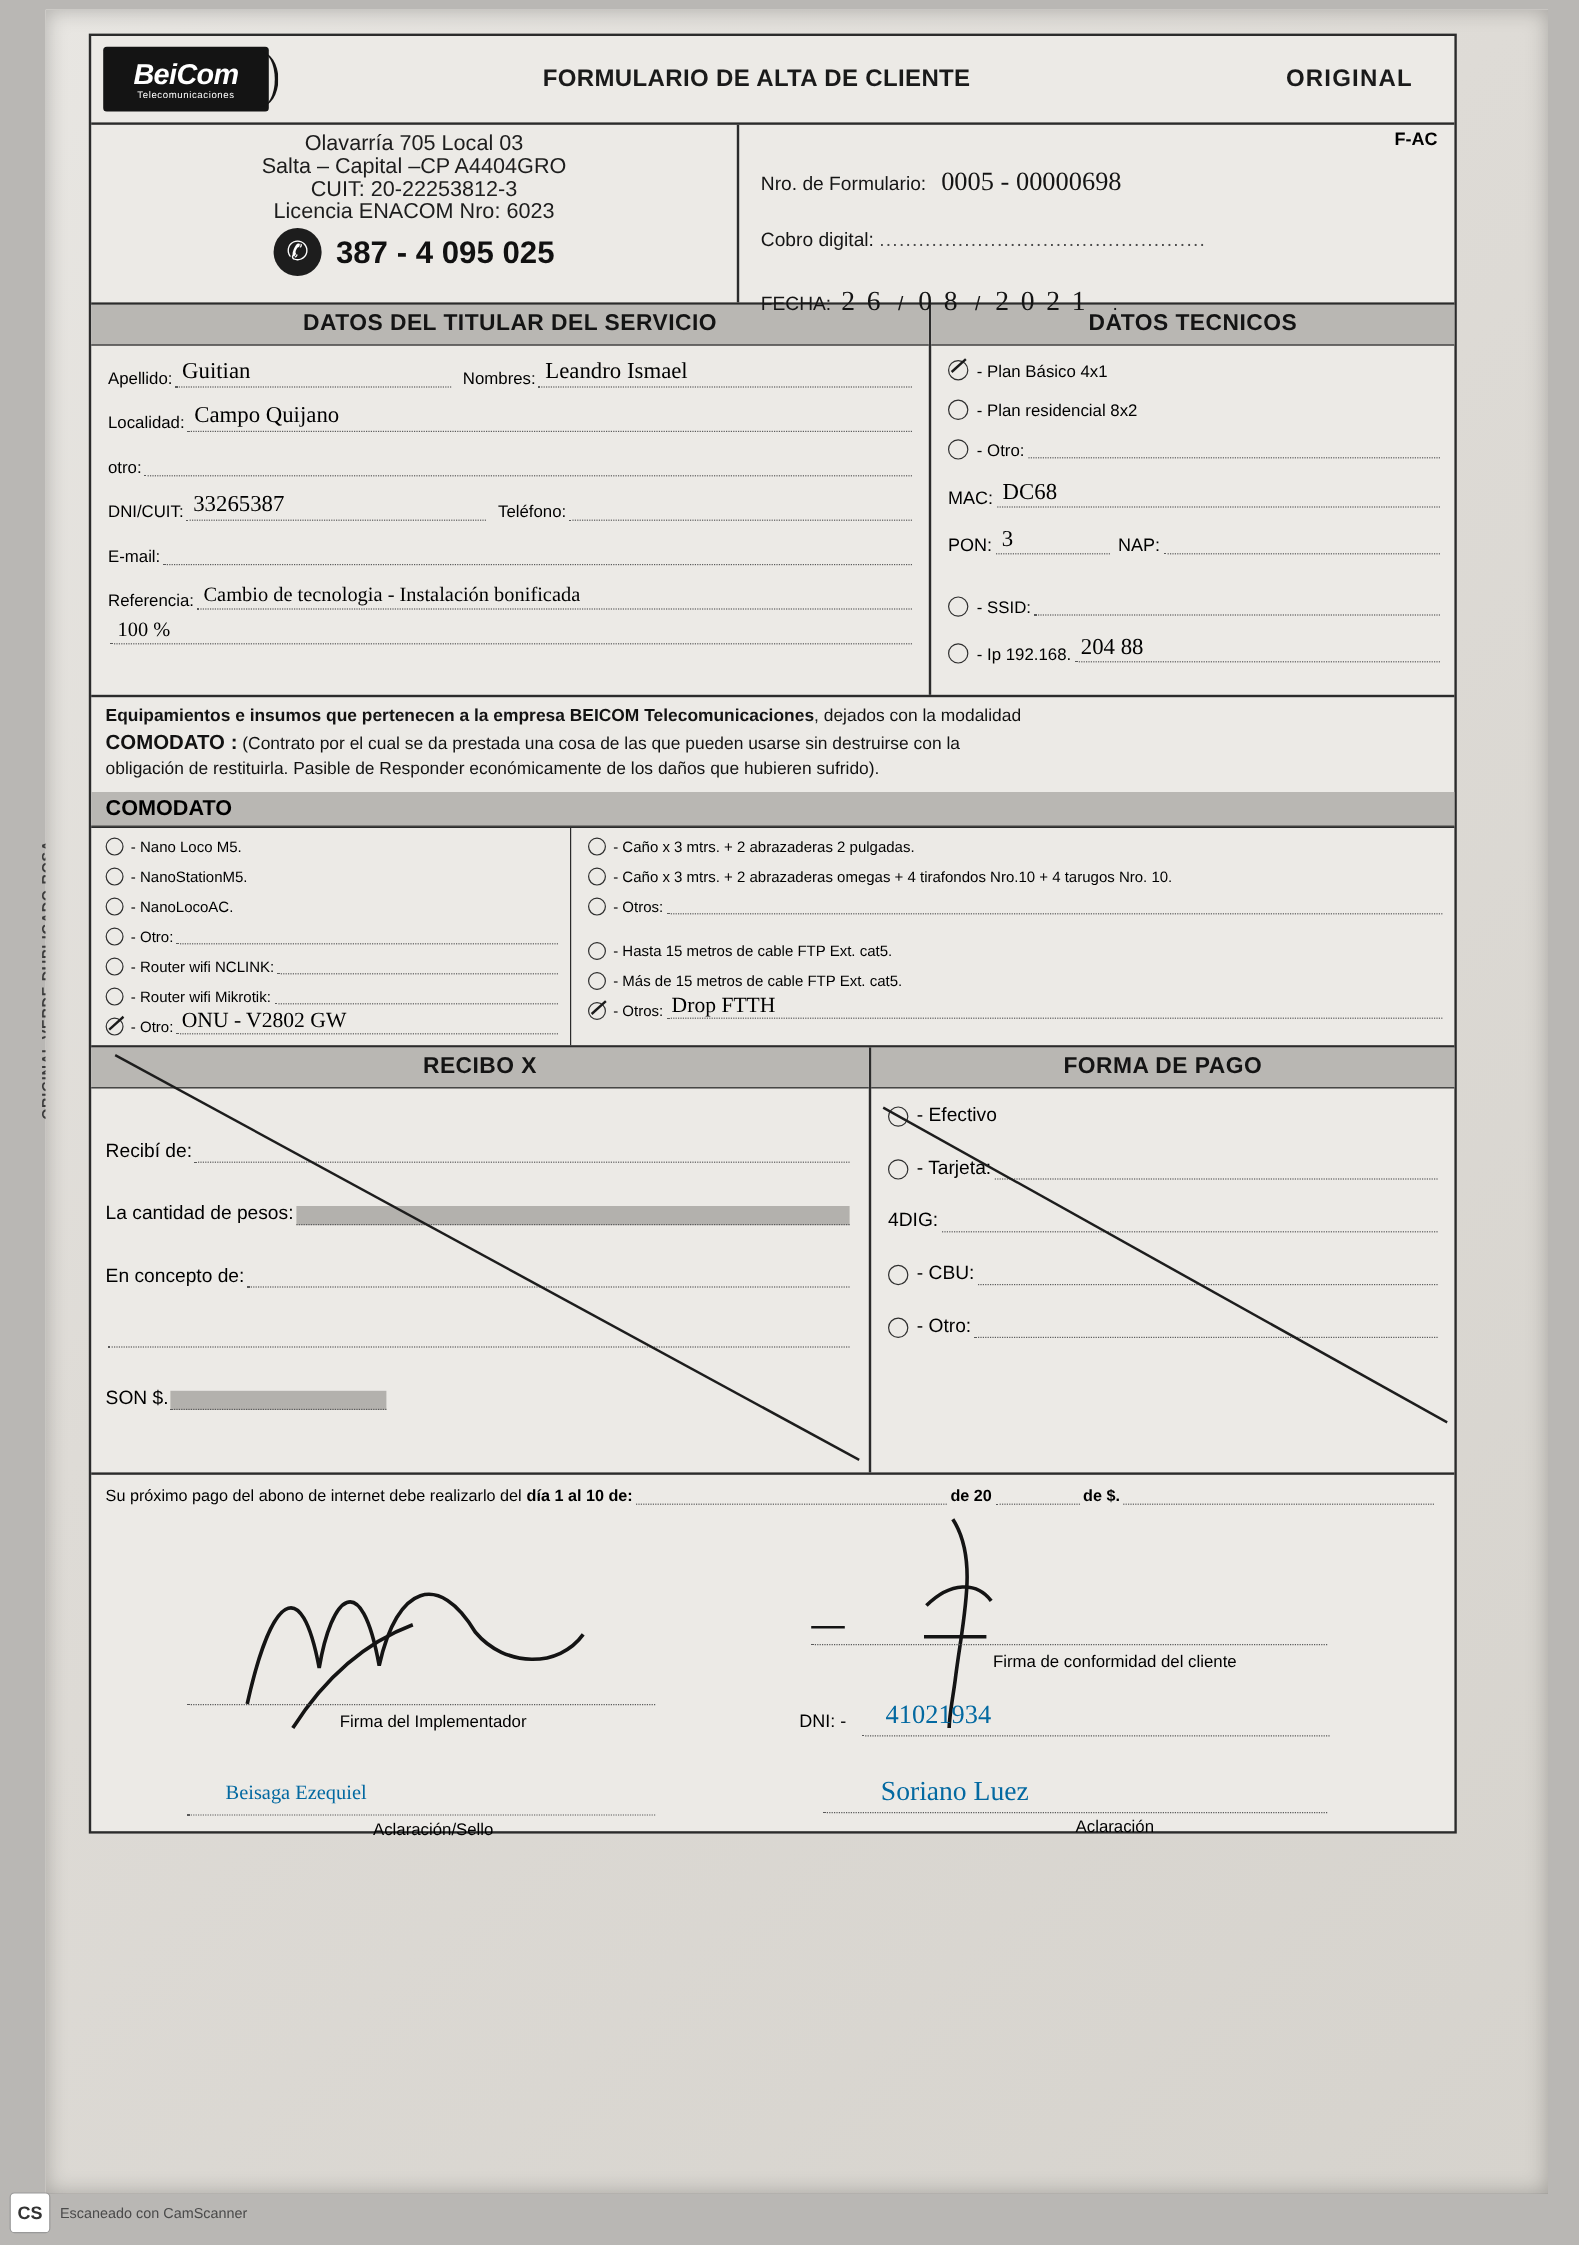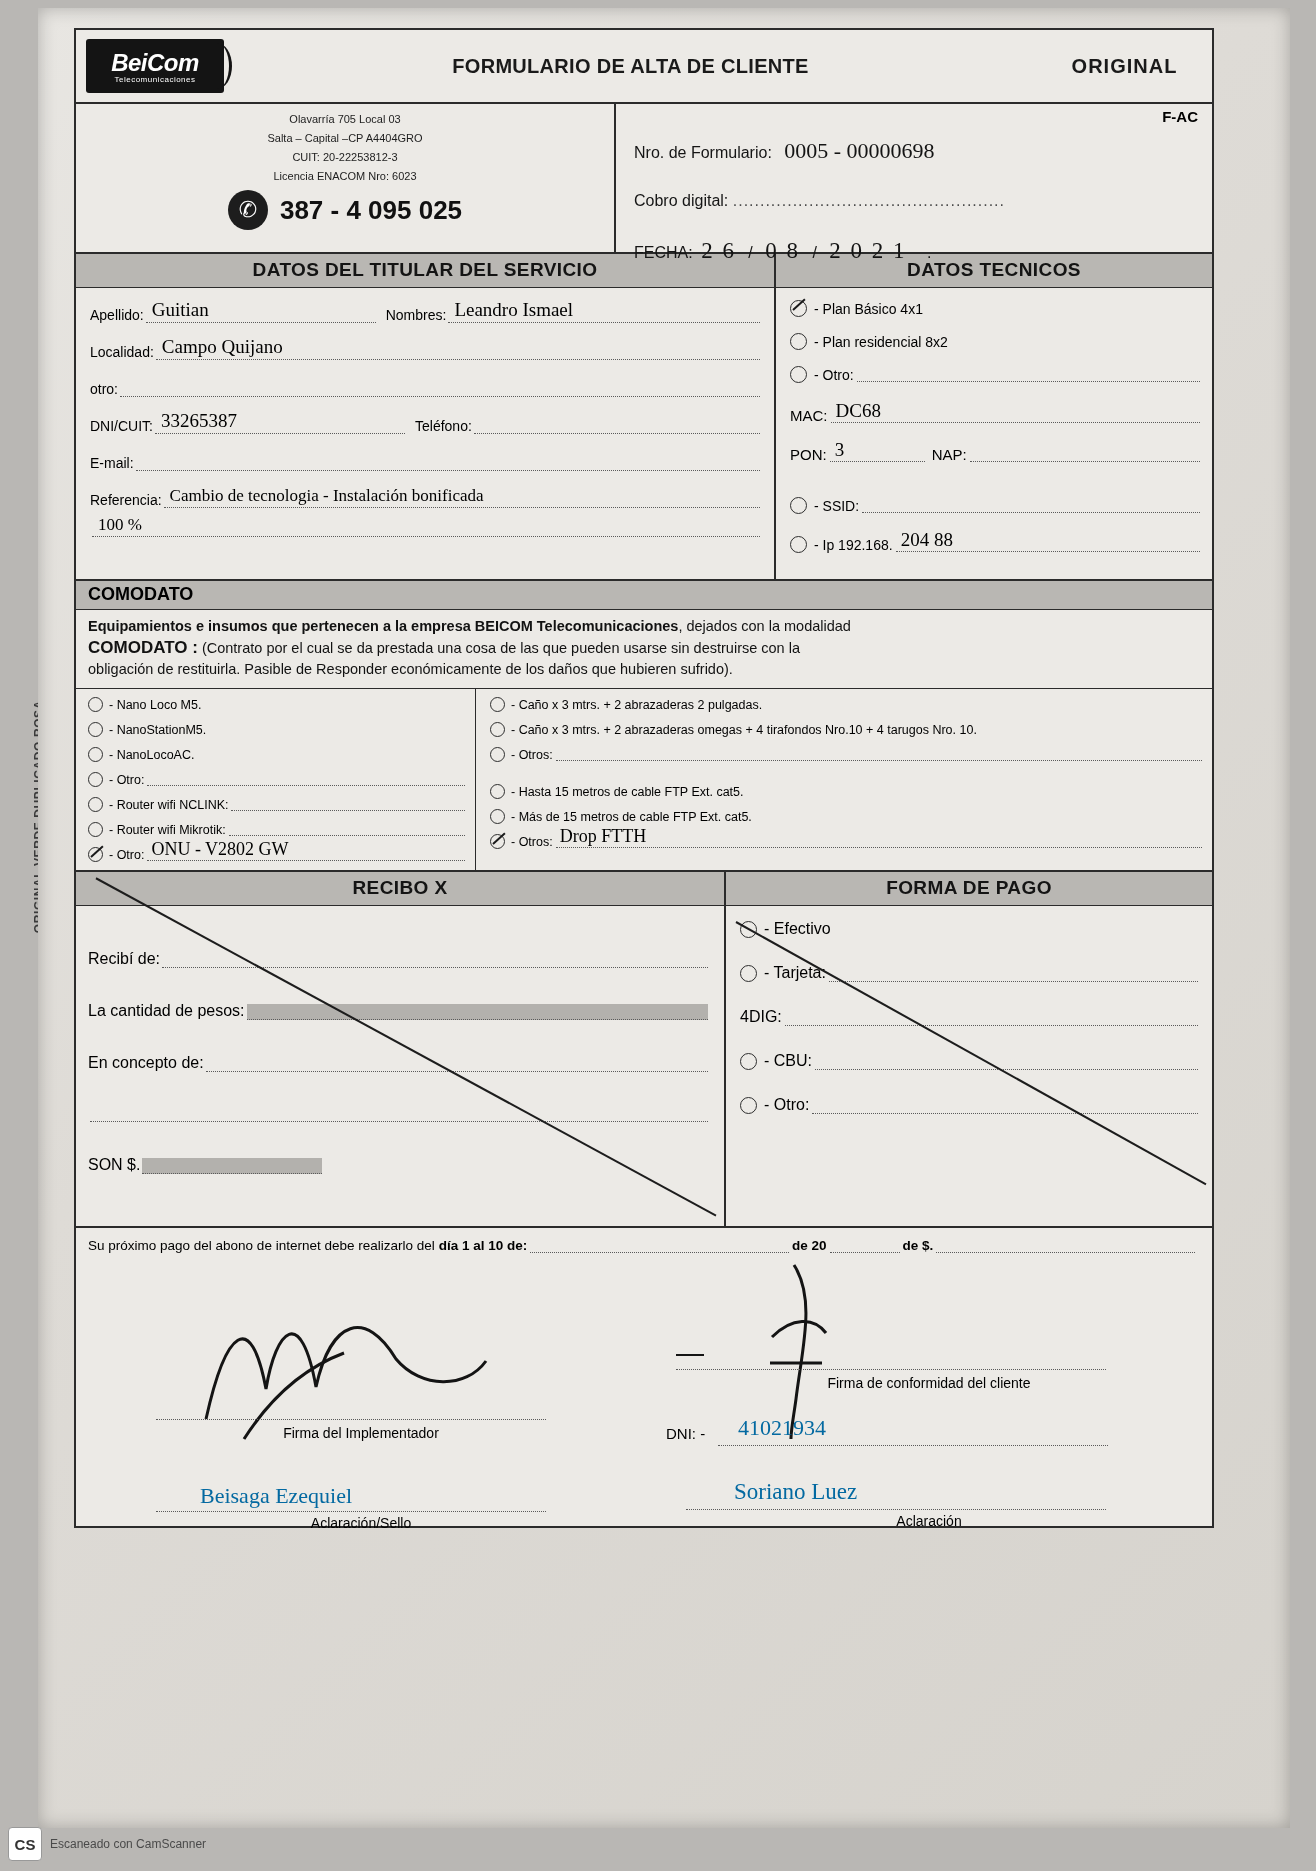--- a/index.html
+++ b/index.html
@@ -41,21 +41,21 @@
   #logo .b2 { font-size:8px; letter-spacing:.5px; margin-top:-2px; }
   #logo:after{
     content:""; position:absolute; right:-8px; top:4px; width:22px; height:46px;
     border-right:3px solid #141414; border-radius:0 60% 60% 0/0 50% 50% 0;
   }
   #hdrtitle { flex:1; text-align:center; font-size:20px; font-weight:bold; letter-spacing:.3px; color:#1a1a1a; }
   #hdrorig { width:175px; font-size:20px; font-weight:bold; letter-spacing:1px; color:#1a1a1a; text-align:center; }
   
   #blk2 { display:flex; border-bottom:2px solid #2b2b2b; height:150px; }
   #blk2L { width:540px; border-right:2px solid #2b2b2b; padding-top:6px; text-align:center; position:relative; }
-  #blk2L div.line { font-size:11px; color:#1d1d1d; line-height:19px; }
+  #blk2L div.line { font-size:18px; color:#1d1d1d; line-height:19px; }
   #phonewrap { display:flex; align-items:center; justify-content:center; margin-top:4px; }
   #wa { width:40px; height:40px; border-radius:50%; background:#1d1d1d; color:#fff;
         display:flex; align-items:center; justify-content:center; font-size:22px; }
   #phone { font-size:26px; font-weight:bold; margin-left:12px; color:#111; }
   #blk2R { flex:1; position:relative; padding:6px 14px 0 18px; }
   #fac { position:absolute; right:14px; top:4px; font-size:15px; font-weight:bold; }
   .fld { font-size:16px; margin-top:28px; color:#151515; white-space:nowrap; }
   .hw { font-family:"Liberation Serif", serif; color:#141414; }
   .hw-b { font-size:23px; letter-spacing:2px; }
   .dots { color:#4b4b4b; letter-spacing:1px; }
@@ -293,31 +293,31 @@
             <span class="optline">
               <span class="val">204 88</span>
             </span>
           </div>
 
         </div>
       </div>
     </div>
 
     <div id="comodato">
-      <div id="comohead">COMODATO</div>
       <div id="comotext">
         <div>
           <b>Equipamientos e insumos que pertenecen a la empresa BEICOM Telecomunicaciones</b><span>, dejados con la modalidad</span>
         </div>
         <div>
           <span class="big">COMODATO :</span>
           <span>(Contrato por el cual se da prestada una cosa de las que pueden usarse sin destruirse con la</span>
         </div>
         <div>obligación de restituirla. Pasible de  Responder económicamente de los daños que hubieren sufrido).</div>
       </div>
+      <div id="comohead">COMODATO</div>
       <div id="comolists">
         <div id="cl">
           <div class="copt">
             <span class="circ"></span>
             <span class="txt">- Nano Loco M5.</span>
           </div>
           <div class="copt">
             <span class="circ"></span>
             <span class="txt">- NanoStationM5.</span>
           </div>
@@ -460,21 +460,21 @@
     </div>
 
     <div id="signs">
       <div id="sgL">
         <svg width="570" height="180" style="position:absolute;left:0;top:10px">
           <path d="M130 150 C150 60, 175 40, 190 120 C200 60, 225 35, 240 118 C255 50, 290 40, 320 90 C345 120, 390 120, 410 92" fill="none" stroke="#141414" stroke-width="3"></path>
           <path d="M168 170 C200 120, 236 96, 268 84" fill="none" stroke="#141414" stroke-width="3"></path>
         </svg>
         <div class="sigline" style="left:80px; top:160px; width:390px"></div>
         <div class="sigcap" style="top:166px">Firma del Implementador</div>
-        <div class="scribble" style="left:124px; top:224px; font-size:22px">Beisaga Ezequiel</div>
+        <div class="scribble" style="left:112px; top:224px; font-size:17px">Beisaga Ezequiel</div>
         <div class="sigline" style="left:80px; top:252px; width:390px"></div>
         <div class="sigcap" style="top:256px">Aclaración/Sello</div>
       </div>
 
       <div id="sgR">
         <svg width="560" height="180" style="position:absolute;left:0;top:0">
           <path d="M148 6 C170 40, 156 90, 150 140 C146 170, 140 190, 152 200" fill="none" stroke="#141414" stroke-width="3"></path>
           <path d="M126 78 C146 58, 168 58, 180 74" fill="none" stroke="#141414" stroke-width="3"></path>
           <path d="M124 104 L176 104" stroke="#141414" stroke-width="3"></path>
           <path d="M30 96 L58 96" stroke="#141414" stroke-width="2"></path>

